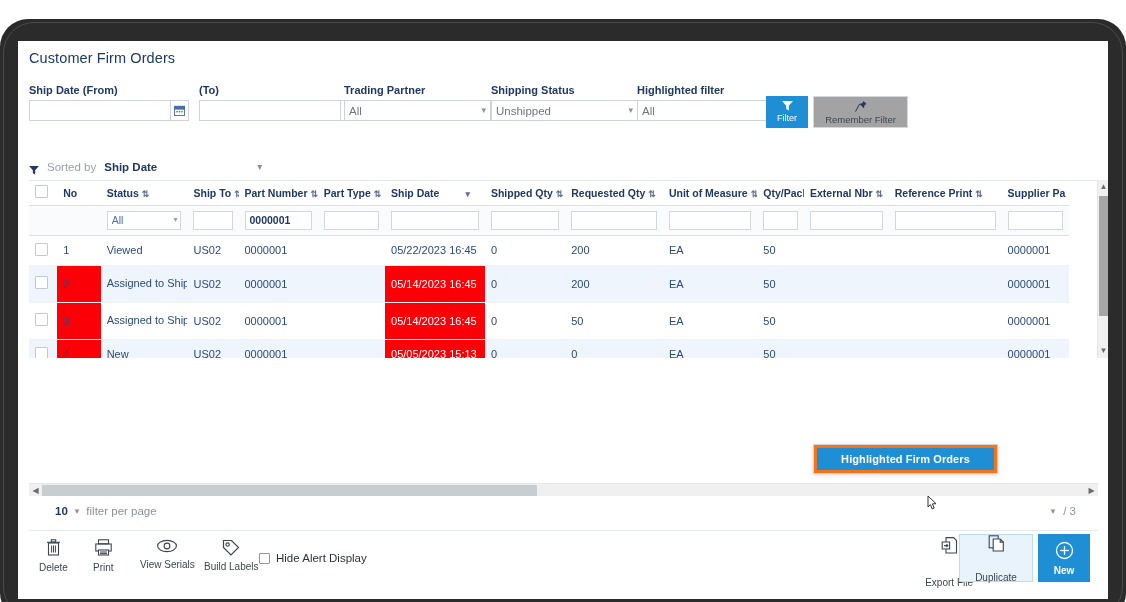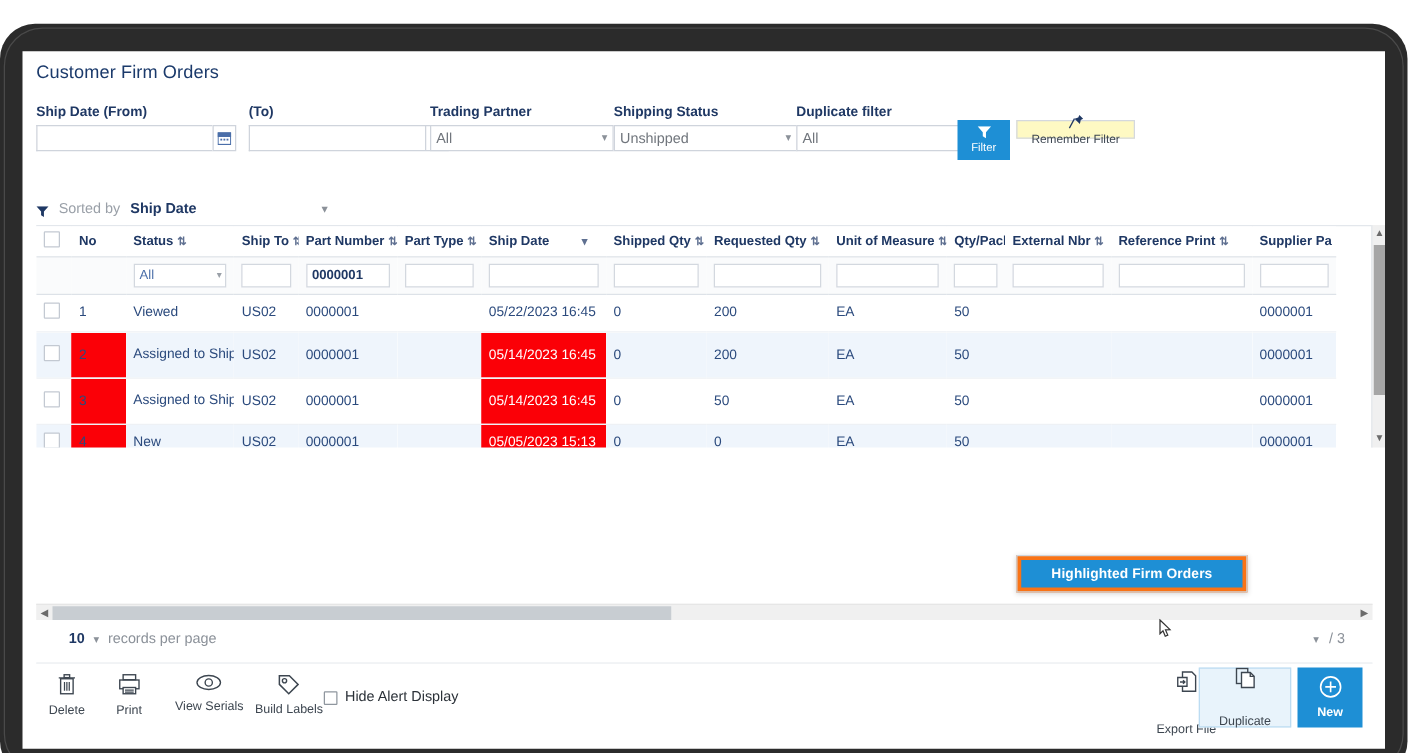--- a/index.html
+++ b/index.html
@@ -59,22 +59,22 @@
     color:#8b9199; font-size:9px;
   }
 
   .btn-filter {
     position:absolute; top:12px; left:737px; width:42px; height:32px;
     background:#1e8fd5; color:#fff; border:none; cursor:pointer;
     display:flex; flex-direction:column; align-items:center; justify-content:center;
     font-size:9px; line-height:1.05; font-family:"Liberation Sans", sans-serif;
   }
   .btn-remember {
-    position:absolute; top:12px; left:784px; width:95px; height:15px;
-    background:#fef9c3; border:1px solid #d4d8de; cursor:pointer;
+    position:absolute; top:12px; left:784px; width:95px; height:32px;
+    background:#a3a3a3; border:1px solid #d4d8de; cursor:pointer;
     display:flex; flex-direction:column; align-items:center; justify-content:center;
     font-size:9.5px; color:#3d4650; line-height:1.05;
   }
 
   
   .sortrow {
     position:absolute; left:11px; top:120px; height:22px;
     display:flex; align-items:flex-start; gap:8px;
   }
   .sortrow .sb { font-size:11.5px; color:#9aa0a8; }
@@ -245,21 +245,21 @@
 
     <div class="fld" style="left:462px; width:150px;">
       <span class="lbl">Shipping Status</span>
       <div class="ip sel" style="width:147px;">
         <span>Unshipped</span>
         <span class="car">▾</span>
       </div>
     </div>
 
     <div class="fld" style="left:608px; width:150px;">
-      <span class="lbl">Duplicate filter</span>
+      <span class="lbl">Highlighted filter</span>
       <div class="ip sel" style="width:147px;">
         <span>All</span>
         <span class="car">▾</span>
       </div>
     </div>
 
     <div class="btn-filter">
       <span>
         <svg width="11" height="10" viewBox="0 0 12 11">
               <polygon points="0,0 12,0 7.4,5.2 7.4,10.5 4.6,8.8 4.6,5.2" fill="#ffffff"></polygon>
@@ -449,21 +449,21 @@
   <div class="hscroll">
     <div class="ar lf">◀</div>
     <div class="thumb"></div>
     <div class="ar rt">▶</div>
   </div>
 
   <div class="pagerow">
     <div class="rpp">
       <span class="n">10</span>
       <span class="car">▾</span>
-      <span class="t">records per page</span>
+      <span class="t">filter per page</span>
     </div>
     <div class="pgright">
       <span class="car">▾</span>
       <span class="t">/ 3</span>
     </div>
   </div>
 
   <div class="ddmenu">
     <div class="it blue">Highlighted Firm Orders</div>
   </div>

